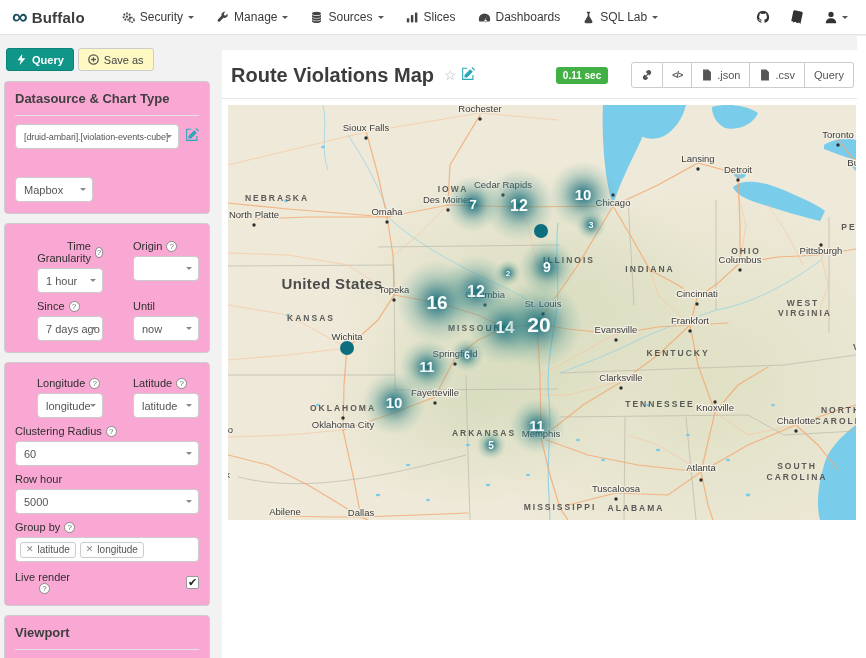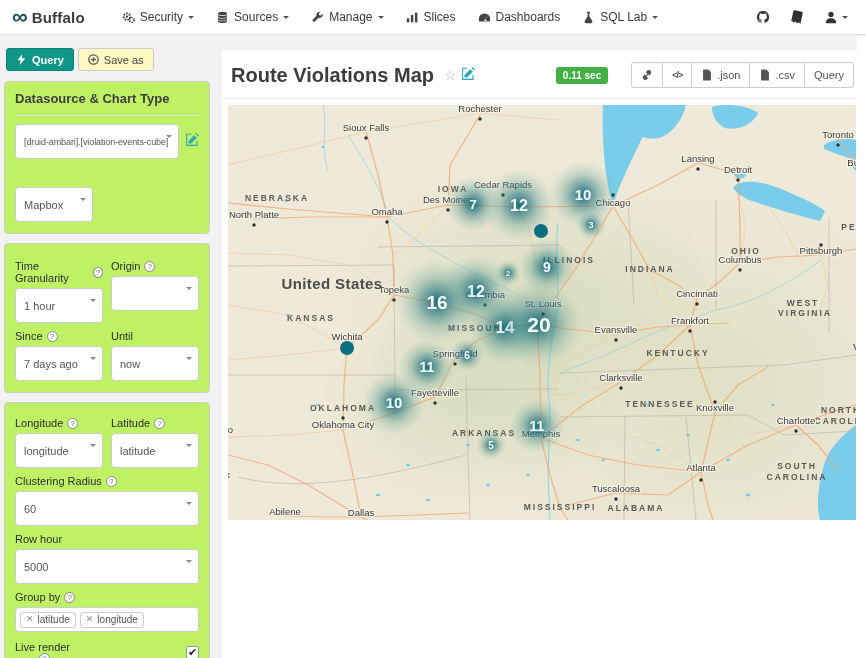--- a/index.html
+++ b/index.html
@@ -24,35 +24,35 @@
   .sidebar { position:absolute; left:4px; top:44px; width:206px; }
   .main { position:absolute; left:222px; top:50px; width:635px; height:608px; background:#fff; }
   .right-gutter { position:absolute; right:0; top:36px; width:9px; height:622px; background:#fff; }
 
   
   .btn-row { display:flex; gap:4px; margin:4px 0 10px 2px; }
   .btn { height:23px; display:inline-flex; align-items:center; gap:5px; padding:0 9px;
     border:1px solid #ccc; border-radius:3px; background:#fef9c3; font-size:11px; color:#444; cursor:pointer;}
   .btn.teal { background:#0f9688; border-color:#0c8378; color:#fff; font-weight:bold;}
   .btn svg { width:11px; height:11px; }
-  .panel { background:#bef264; border:1px solid #ccc; border-radius:4px; padding:9px 10px 11px; margin-bottom:9px;}
+  .panel { background:#f9a8d4; border:1px solid #ccc; border-radius:4px; padding:9px 10px 11px; margin-bottom:9px;text-align:right;}
   .panel h3 { font-size:13px; font-weight:bold; color:#3f3f3f; padding-bottom:9px; margin-bottom:8px;
     border-bottom:1px solid #e4e4e4; display:flex; align-items:center;}
   .lbl { font-size:11px; color:#2e2e2e; margin:7px 0 4px; display:flex; align-items:center;}
   .help { display:inline-flex; width:11px; height:11px; border:1px solid #8a8a8a; border-radius:50%;
     color:#6e6e6e; font-size:8px; line-height:9px; align-items:center; justify-content:center;
     margin-left:4px; background:#fff;}
   .help::after { content:"?"; }
-  .sel, .inp { position:relative; height:35px; border:1px solid #ccc; border-radius:4px; background:#fff;
+  .sel, .inp { position:relative; height:25px; border:1px solid #ccc; border-radius:4px; background:#fff;
     display:flex; align-items:center; padding:0 16px 0 8px; font-size:11px; color:#555; cursor:pointer;
     white-space:nowrap; overflow:hidden;}
   .sel::after { content:""; position:absolute; right:6px; top:10px; border:3.5px solid transparent;
     border-top-color:#888;}
   .row2 { display:flex; gap:8px; }
-  .row2 > div { flex:1; min-width:0;}
+  .row2 > div { flex:1; min-width:0;margin-left:22px;}
   .ds-row { display:flex; align-items:center; gap:6px; }
   .ds-row .sel { flex:1; font-size:9px; letter-spacing:-.1px;}
   .editicon { color:#2aa8b8; }
   .editicon svg { width:14px; height:14px; fill:#2aa8b8;}
   .chart-sel { width:78px; margin-top:28px;}
   .tagbox { min-height:25px; border:1px solid #ccc; border-radius:4px; background:#fff; display:flex;
     align-items:center; gap:4px; padding:2px 4px;}
   .tag { border:1px solid #ccc; border-radius:3px; font-size:10px; color:#555; padding:1px 5px 2px;
     display:inline-flex; gap:4px; align-items:center; background:#fdfdfd;}
   .tag .x { color:#888; font-size:9px; cursor:pointer;}
@@ -113,33 +113,33 @@
     <svg viewBox="0 0 16 16">
         <circle cx="6" cy="7" r="4" fill="none" stroke="#444" stroke-width="2.4" stroke-dasharray="2 1.5"></circle>
         <circle cx="6" cy="7" r="1.4"></circle>
         <circle cx="12" cy="11" r="2.8" fill="none" stroke="#444" stroke-width="2" stroke-dasharray="1.6 1.2"></circle>
       </svg>
     <span>Security</span>
     <span class="caret"></span>
   </div>
   <div class="nav-item">
     <svg viewBox="0 0 16 16">
+        <path d="M14.5 4.5a4 4 0 0 1-5.3 3.8L5 12.5a1.7 1.7 0 1 1-2.4-2.4L6.8 5.9A4 4 0 0 1 11.6 1l-2 2 .4 2.1 2.1.4 2-2c.3.6.4 1.3.4 2z"></path>
+      </svg>
+    <span>Manage</span>
+    <span class="caret"></span>
+  </div>
+  <div class="nav-item">
+    <svg viewBox="0 0 16 16">
         <ellipse cx="8" cy="3" rx="5.5" ry="2.2"></ellipse>
         <path d="M2.5 4.5v8c0 1.2 2.5 2.2 5.5 2.2s5.5-1 5.5-2.2v-8c-1 1-3 1.7-5.5 1.7s-4.5-.7-5.5-1.7z"></path>
         <path d="M2.5 7.5c1 1 3 1.7 5.5 1.7s4.5-.7 5.5-1.7" fill="none" stroke="#fff" stroke-width=".8"></path>
         <path d="M2.5 10.5c1 1 3 1.7 5.5 1.7s4.5-.7 5.5-1.7" fill="none" stroke="#fff" stroke-width=".8"></path>
       </svg>
     <span>Sources</span>
-    <span class="caret"></span>
-  </div>
-  <div class="nav-item">
-    <svg viewBox="0 0 16 16">
-        <path d="M14.5 4.5a4 4 0 0 1-5.3 3.8L5 12.5a1.7 1.7 0 1 1-2.4-2.4L6.8 5.9A4 4 0 0 1 11.6 1l-2 2 .4 2.1 2.1.4 2-2c.3.6.4 1.3.4 2z"></path>
-      </svg>
-    <span>Manage</span>
     <span class="caret"></span>
   </div>
   <div class="nav-item">
     <svg viewBox="0 0 16 16">
         <rect x="1" y="9" width="3" height="5"></rect>
         <rect x="6" y="5" width="3" height="9"></rect>
         <rect x="11" y="2" width="3" height="12"></rect>
       </svg>
     <span>Slices</span>
   </div>

